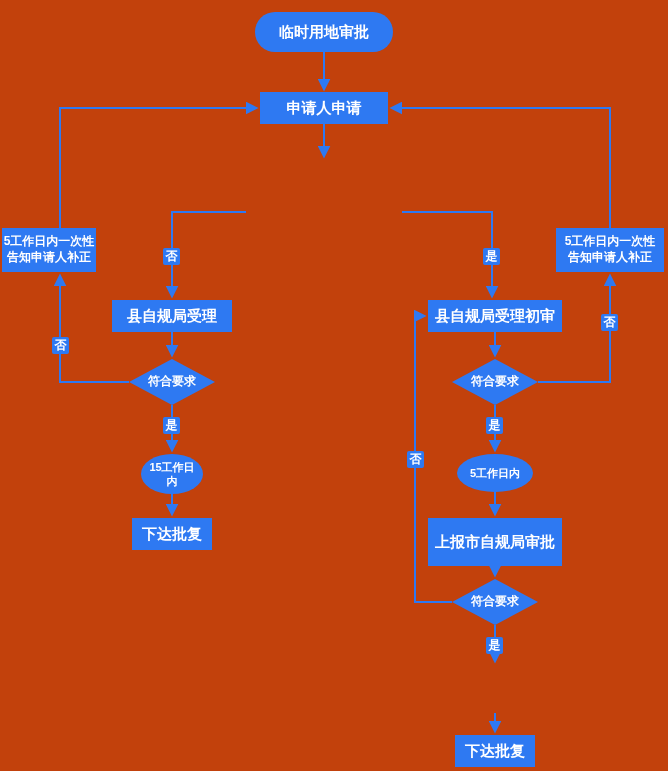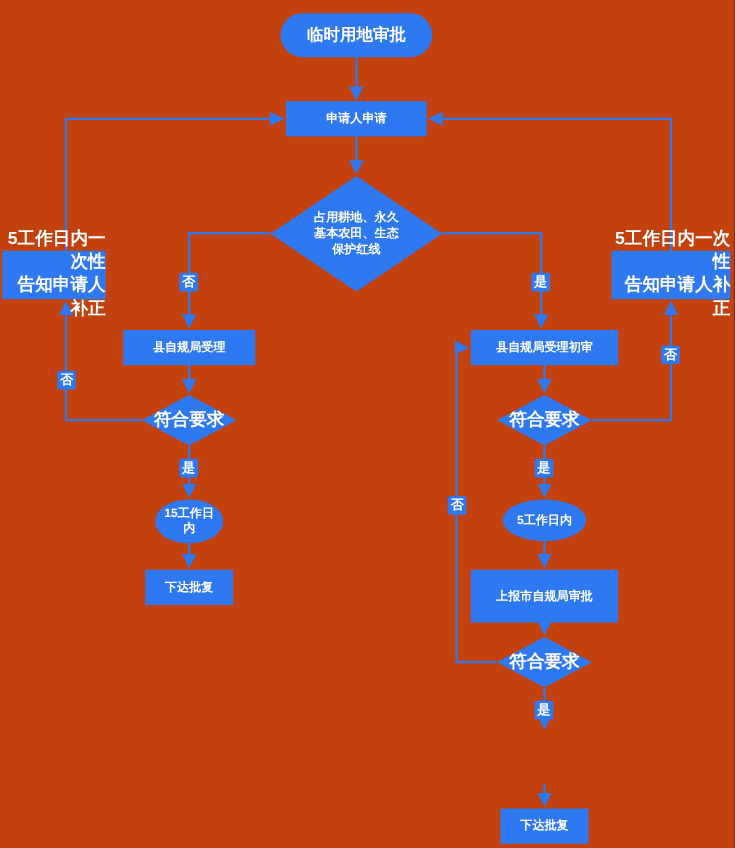--- a/index.html
+++ b/index.html
@@ -23,29 +23,29 @@
   }
   .node {
     position: absolute;
     background: #2E79F2;
     color: #FFFFFF;
     display: flex;
     align-items: center;
     justify-content: center;
     text-align: center;
     font-weight: bold;
-    font-size: 11px;
+    font-size: 15px;
     line-height: 1.3;
     box-sizing: border-box;
   }
   .node-label { white-space: pre-line; }
   .stadium { border-radius: 22px; font-size: 15px; }
   .diamond { clip-path: polygon(50% 0, 100% 50%, 50% 100%, 0 50%); }
   .ellipse { border-radius: 50%; font-size: 11px; }
-  .small-text { font-size: 16px; text-align: right; }
+  .small-text { font-size: 12px; }
   .edge-label {
     position: absolute;
     width: 17px;
     height: 17px;
     background: #2E79F2;
     color: #FFFFFF;
     font-size: 12px;
     font-weight: bold;
     display: flex;
     align-items: center;
@@ -115,25 +115,20 @@
   </svg>
 
   <div id="n-start" class="node stadium">
     <span class="node-label">临时用地审批</span>
   </div>
 
   <div id="n-apply" class="node">
     <span class="node-label">申请人申请</span>
   </div>
 
-  <div id="n-main-decision" class="node diamond">
-    <span class="node-label">占用耕地、永久
-基本农田、生态
-保护红线</span>
-  </div>
 
   <div id="n-left-correction" class="node small-text">
     <span class="node-label">5工作日内一次性
 告知申请人补正</span>
   </div>
 
   <div id="n-right-correction" class="node small-text">
     <span class="node-label">5工作日内一次性
 告知申请人补正</span>
   </div>

